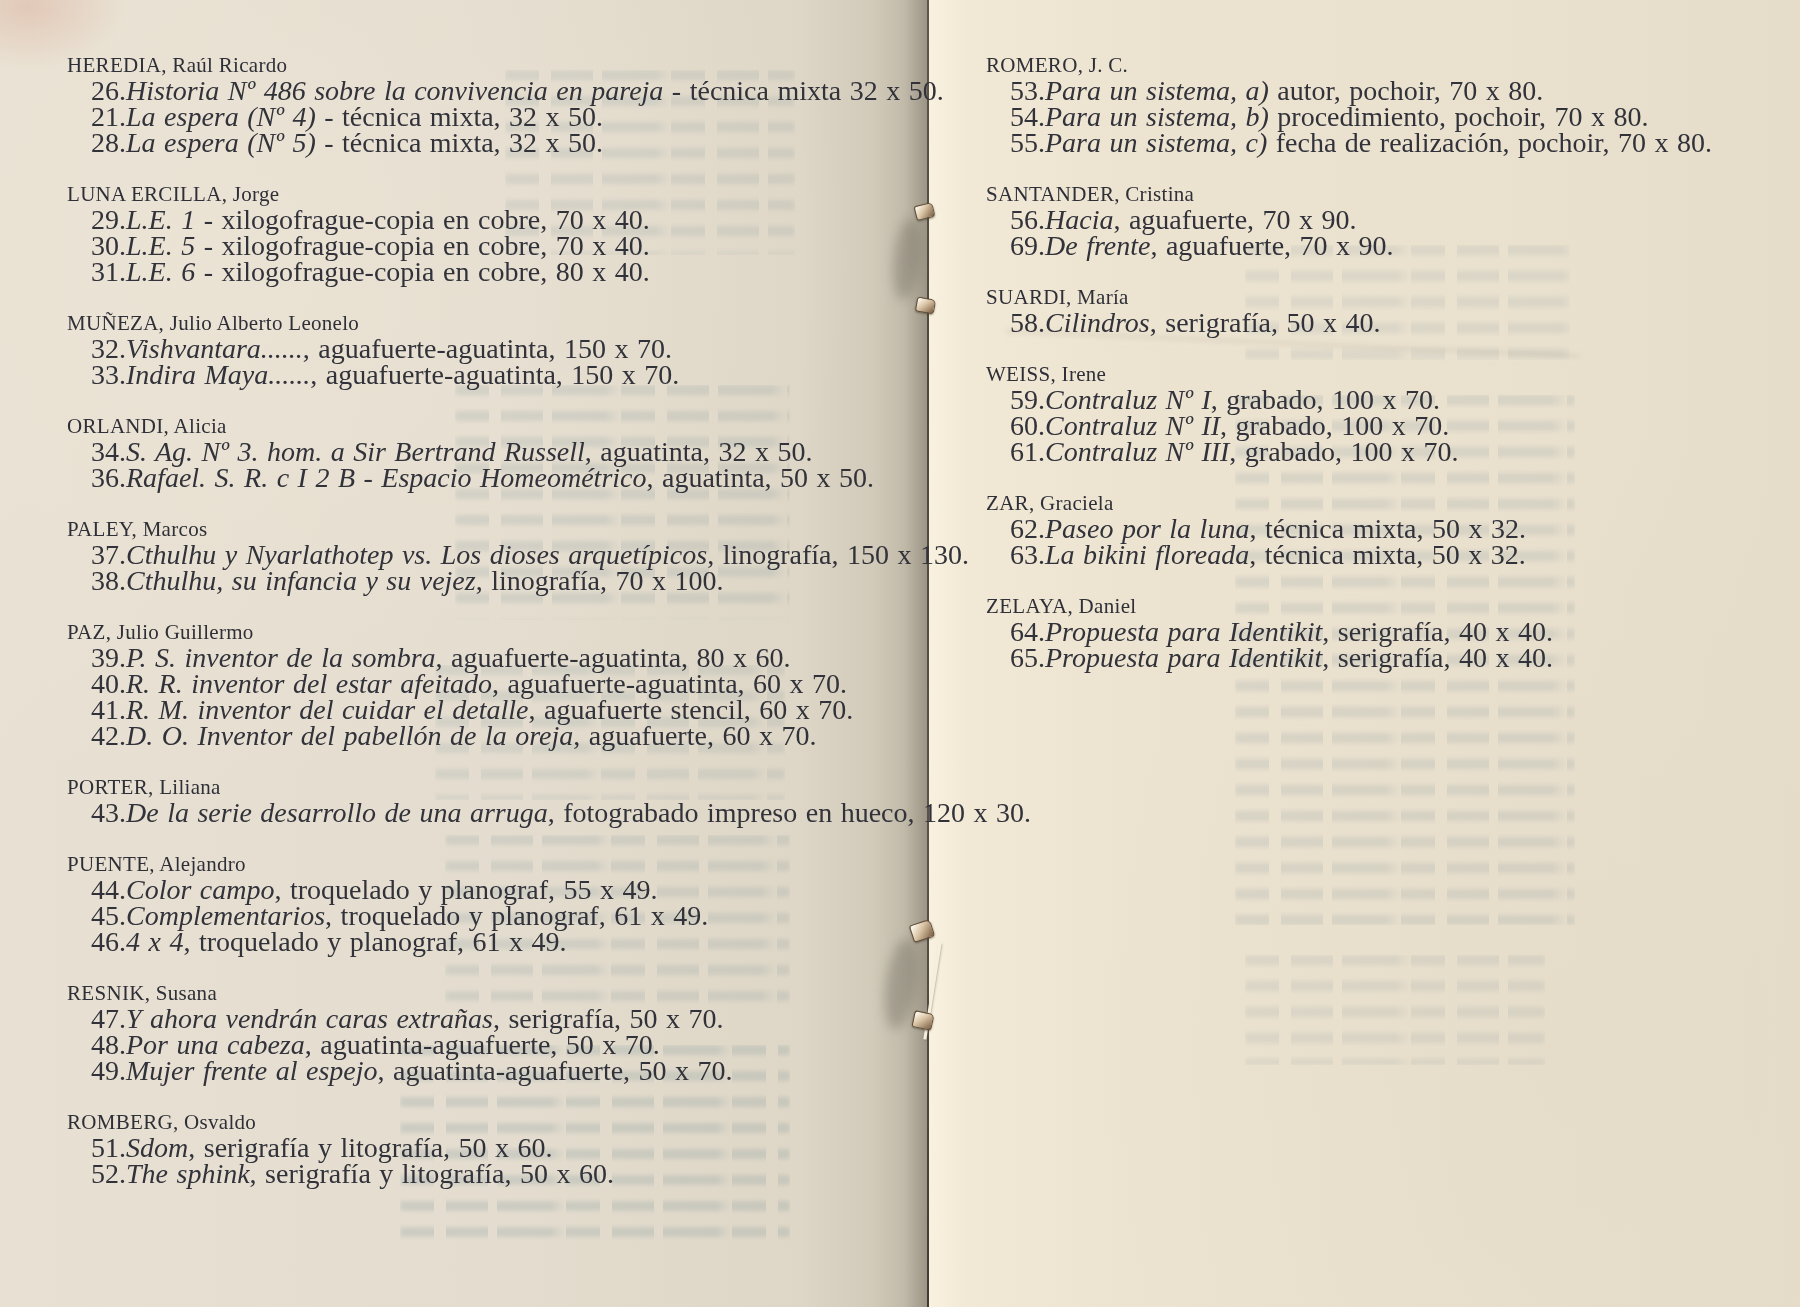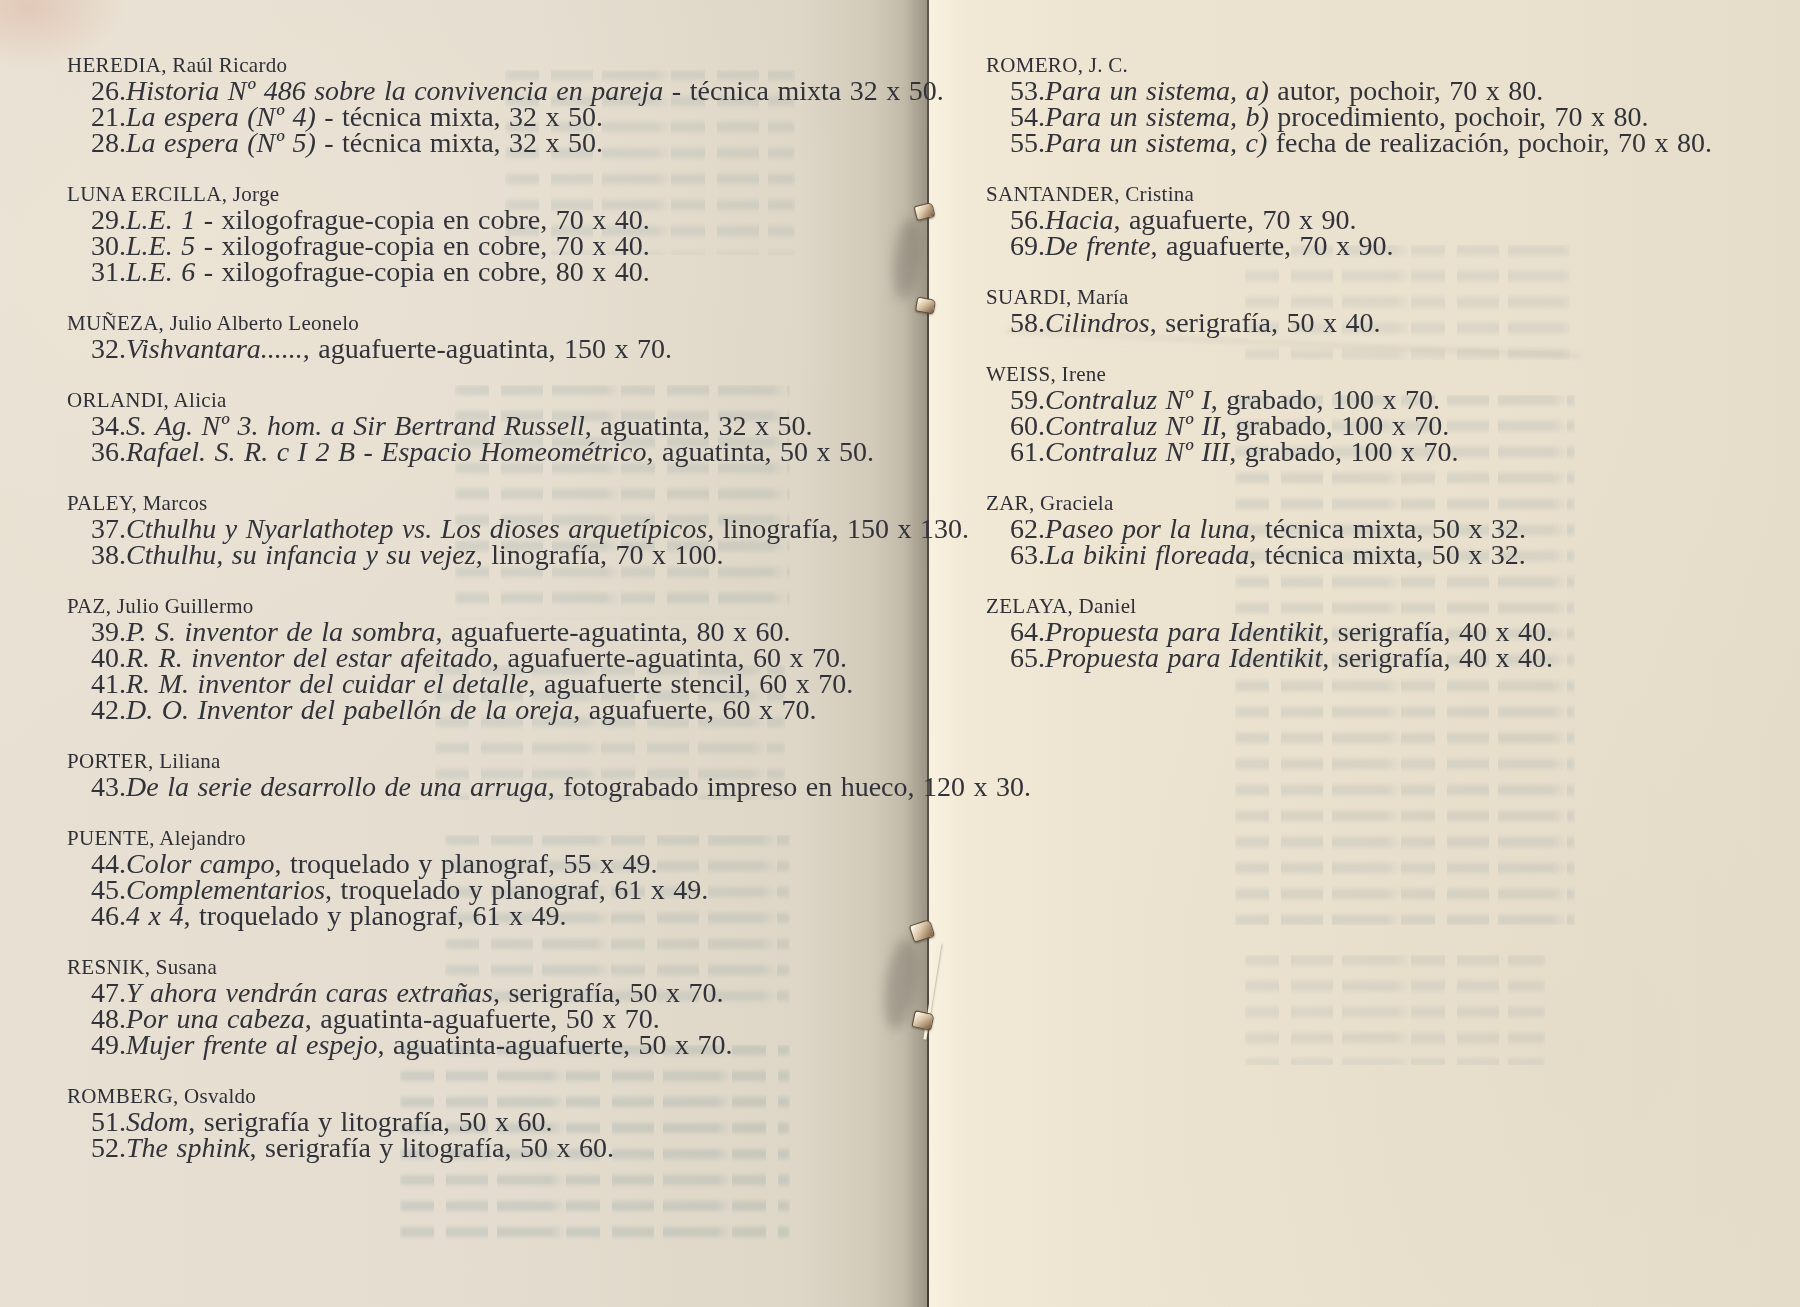--- a/index.html
+++ b/index.html
@@ -134,20 +134,21 @@
       </div>
       <div class="section">
         <div class="artist">LUNA ERCILLA, Jorge</div>
         <div class="work"><span class="num">29.</span><span class="title">L.E. 1</span><span class="rest"> - xilogofrague-copia en cobre, 70 x 40.</span></div>
         <div class="work"><span class="num">30.</span><span class="title">L.E. 5</span><span class="rest"> - xilogofrague-copia en cobre, 70 x 40.</span></div>
         <div class="work"><span class="num">31.</span><span class="title">L.E. 6</span><span class="rest"> - xilogofrague-copia en cobre, 80 x 40.</span></div>
       </div>
       <div class="section">
         <div class="artist">MUÑEZA, Julio Alberto Leonelo</div>
         <div class="work"><span class="num">32.</span><span class="title">Vishvantara......</span><span class="rest">, aguafuerte-aguatinta, 150 x 70.</span></div>
+        <div class="work"><span class="num">33.</span><span class="title">Indira Maya......</span><span class="rest">, aguafuerte-aguatinta, 150 x 70.</span></div>
       </div>
       <div class="section">
         <div class="artist">ORLANDI, Alicia</div>
         <div class="work"><span class="num">34.</span><span class="title">S. Ag. Nº 3. hom. a Sir Bertrand Russell</span><span class="rest">, aguatinta, 32 x 50.</span></div>
         <div class="work"><span class="num">36.</span><span class="title">Rafael. S. R. c I 2 B - Espacio Homeométrico</span><span class="rest">, aguatinta, 50 x 50.</span></div>
       </div>
       <div class="section">
         <div class="artist">PALEY, Marcos</div>
         <div class="work"><span class="num">37.</span><span class="title">Cthulhu y Nyarlathotep vs. Los dioses arquetípicos</span><span class="rest">, linografía, 150 x 130.</span></div>
         <div class="work"><span class="num">38.</span><span class="title">Cthulhu, su infancia y su vejez</span><span class="rest">, linografía, 70 x 100.</span></div>

